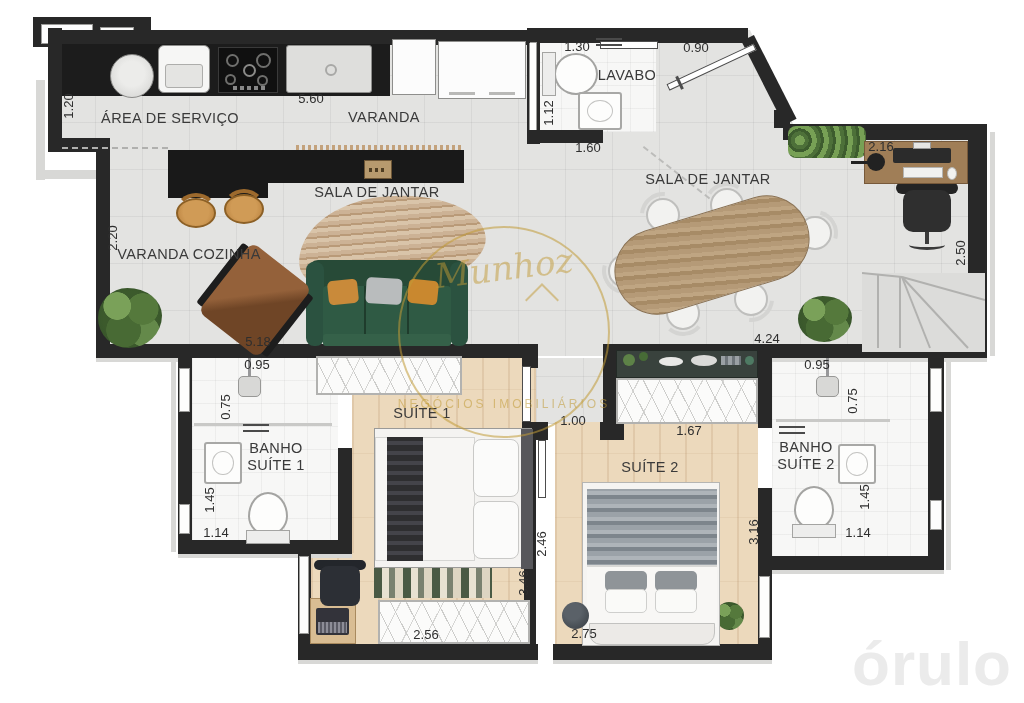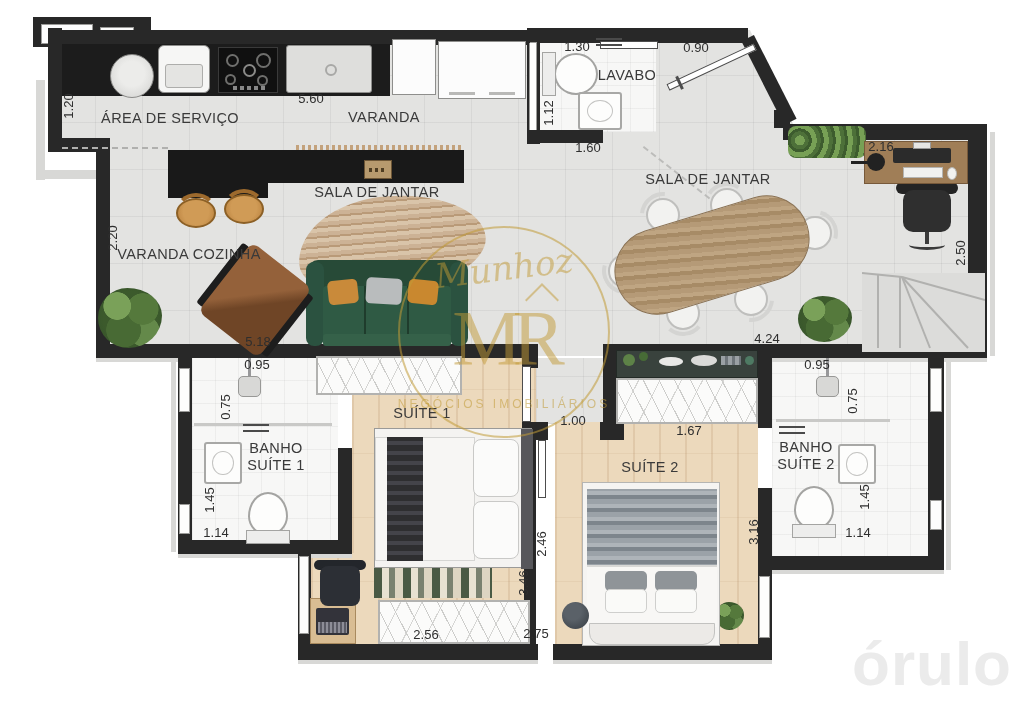--- a/index.html
+++ b/index.html
@@ -341,29 +341,28 @@
   <div class="lbl" style="left:257px;top:364px">0.95</div>
   <div class="lbl v" style="left:225px;top:407px">0.75</div>
   <div class="lbl v" style="left:209px;top:500px">1.45</div>
   <div class="lbl" style="left:216px;top:532px">1.14</div>
   <div class="lbl" style="left:573px;top:420px">1.00</div>
   <div class="lbl" style="left:689px;top:430px">1.67</div>
   <div class="lbl v" style="left:523px;top:583px">3.46</div>
   <div class="lbl v" style="left:541px;top:544px">2.46</div>
   <div class="lbl v" style="left:753px;top:532px">3.16</div>
   <div class="lbl" style="left:426px;top:634px">2.56</div>
-  <div class="lbl" style="left:536px;top:633px">2.75</div>
+  <div class="lbl" style="left:584px;top:633px">2.75</div>
   <div class="lbl" style="left:817px;top:364px">0.95</div>
   <div class="lbl v" style="left:852px;top:401px">0.75</div>
   <div class="lbl v" style="left:864px;top:497px">1.45</div>
   <div class="lbl" style="left:858px;top:532px">1.14</div>
 
   <div class="a wm" style="left:398px;top:226px;width:212px;height:212px">
     <div class="a" style="left:0;top:0;width:212px;height:212px;border:2px solid rgba(193,154,54,.55);border-radius:50%"></div>
     <div class="a" style="left:50%;top:42px;transform:translate(-50%,-50%) rotate(-7deg);font-family:'DejaVu Serif',serif;font-style:italic;font-size:34px;color:rgba(193,154,54,.5)">Munhoz</div>
-    <div class="a" style="left:50%;top:112px;transform:translate(-50%,-50%);font-family:'Liberation Serif',serif;font-size:78px;letter-spacing:-9px;color:rgba(193,154,54,.5)">MR</div>
     <div class="a" style="left:132px;top:62px;width:24px;height:24px;border-top:2px solid rgba(193,154,54,.5);border-right:2px solid rgba(193,154,54,.5);transform:rotate(-45deg)"></div>
     <div class="a" style="left:50%;top:178px;transform:translate(-50%,-50%);font-size:12px;letter-spacing:3px;white-space:nowrap;color:rgba(193,154,54,.55)">NEGÓCIOS IMOBILIÁRIOS</div>
   </div>
 
   <div id="orulo">órulo</div>
 
 </div>
 
 </body></html>

